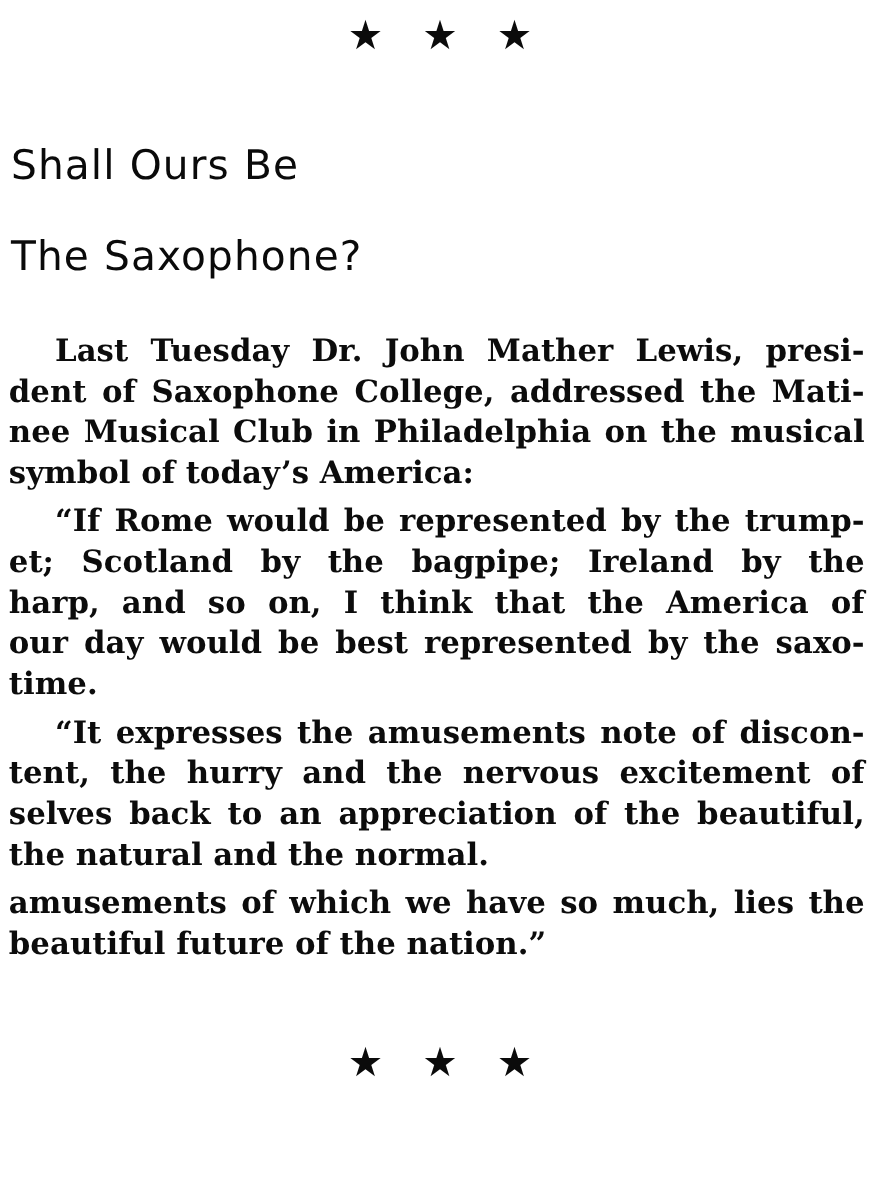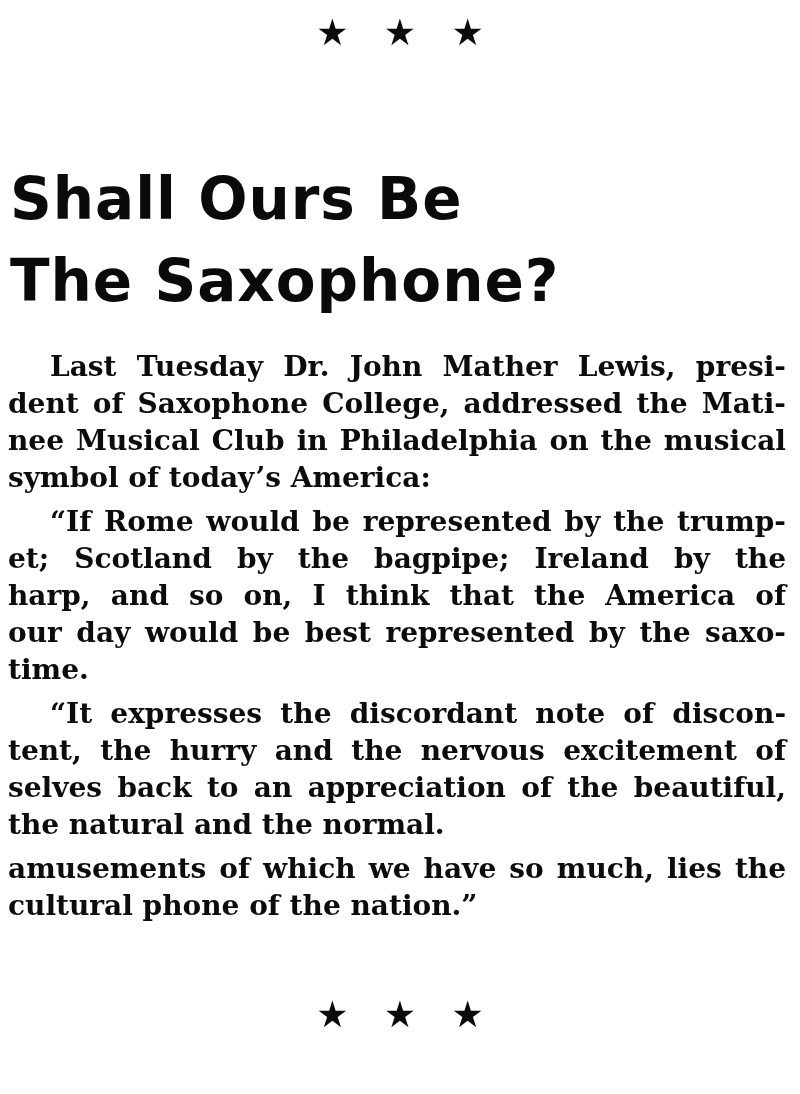--- a/index.html
+++ b/index.html
@@ -27,24 +27,24 @@
   }
   .stars-top { margin-top: 12px; }
   .stars-bottom { margin-top: 70px; }
   .star {
     display: inline-block;
     margin: 0 12px;
     transform: scaleY(1.02);
   }
   
   .headline {
-    margin: 104px 0 0 10px;
+    margin: 56px 0 0 10px;
     font-family: "DejaVu Sans", "Liberation Sans", sans-serif;
-    font-weight: 700;
-    font-size: 58px;
+    font-weight: 400;
+    font-size: 37px;
     line-height: 82px;
     letter-spacing: 1px;
     color: #0a0a0a;
   }
   .headline span { display: block; }
   
   .article {
     margin: 26px 14px 14px 8px; 
     font-family: "DejaVu Serif", "Liberation Serif", serif;
     font-weight: 700;
@@ -89,29 +89,29 @@
 
     <p class="para">
       <span class="pline first">“If Rome would be represented by the trump-</span>
       <span class="pline">et; Scotland by the bagpipe; Ireland by the</span>
       <span class="pline">harp, and so on, I think that the America of</span>
       <span class="pline">our day would be best represented by the saxo-</span>
       <span class="pline last">time.</span>
     </p>
 
     <p class="para">
-      <span class="pline first">“It expresses the discordant note of discon-</span>
+      <span class="pline first">“It expresses the amusements note of discon-</span>
       <span class="pline">tent, the hurry and the nervous excitement of</span>
       <span class="pline">selves back to an appreciation of the beautiful,</span>
       <span class="pline last">the natural and the normal.</span>
     </p>
 
     <p class="para">
       <span class="pline">amusements of which we have so much, lies the</span>
-      <span class="pline last">cultural phone of the nation.”</span>
+      <span class="pline last">beautiful future of the nation.”</span>
     </p>
 
   </div>
 
   <div class="stars stars-bottom">
     <span class="star">★</span>
     <span class="star">★</span>
     <span class="star">★</span>
   </div>
 

